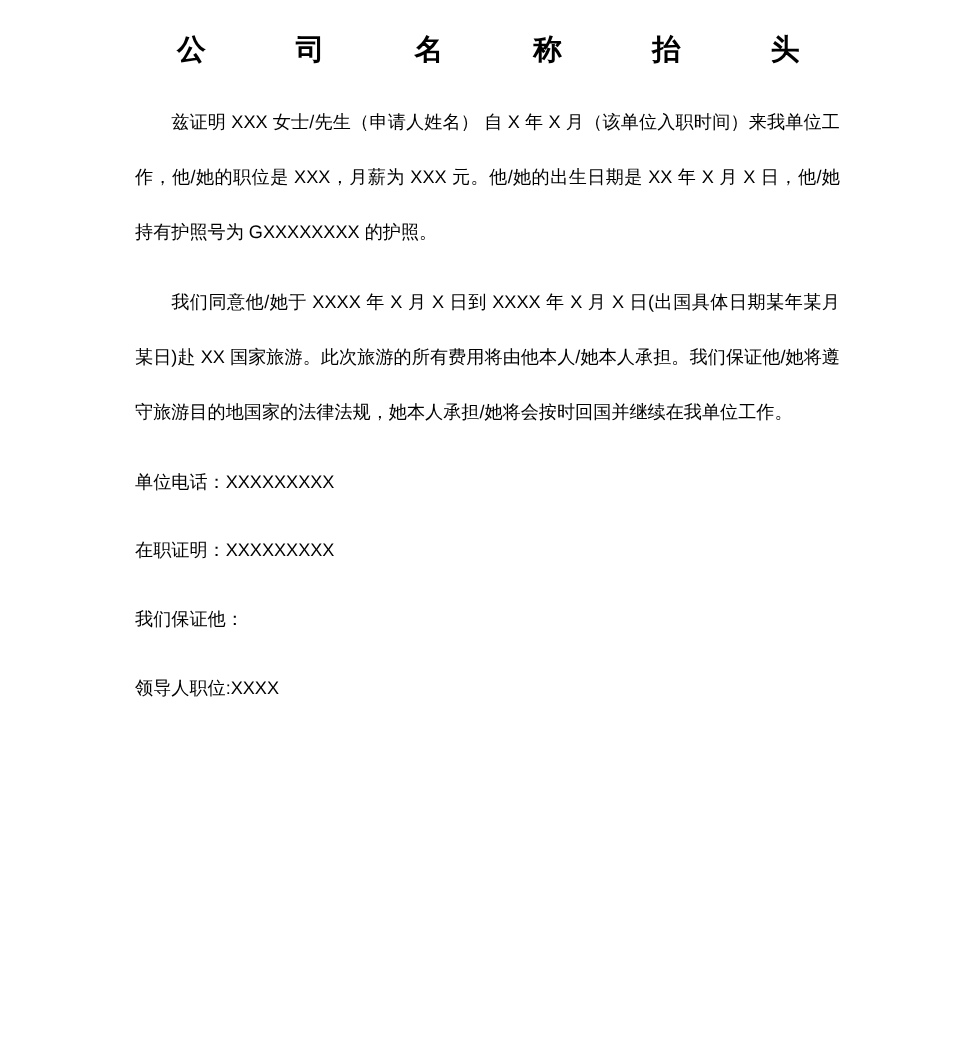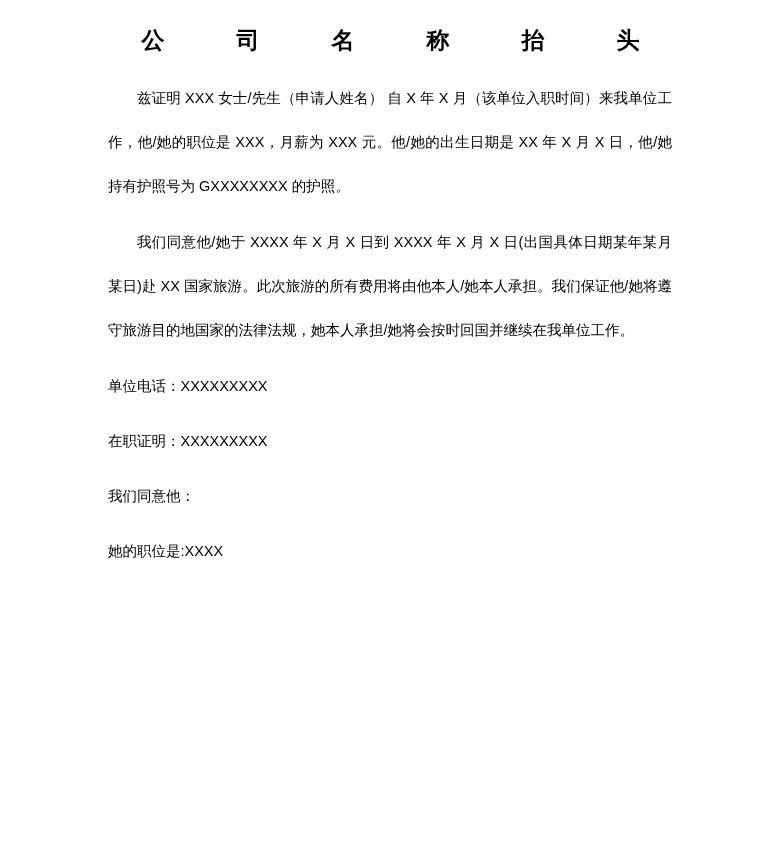--- a/index.html
+++ b/index.html
@@ -67,18 +67,18 @@
     <p class="para">兹证明 XXX 女士/先生（申请人姓名） 自 X 年 X 月（该单位入职时间）来我单位工作，他/她的职位是 XXX，月薪为 XXX 元。他/她的出生日期是 XX 年 X 月 X 日，他/她持有护照号为 GXXXXXXXX 的护照。</p>
 
     <p class="para">我们同意他/她于 XXXX 年 X 月 X 日到 XXXX 年 X 月 X 日(出国具体日期某年某月某日)赴 XX 国家旅游。此次旅游的所有费用将由他本人/她本人承担。我们保证他/她将遵守旅游目的地国家的法律法规，她本人承担/她将会按时回国并继续在我单位工作。</p>
 
 
     <p class="field"><span>单位电话</span><span>：</span><span>XXXXXXXXX</span></p>
 
     <p class="field"><span>在职证明</span><span>：</span><span>XXXXXXXXX</span></p>
 
 
-    <p class="field"><span>我们同意他</span><span>：</span><span></span></p>
+    <p class="field"><span>我们保证他</span><span>：</span><span></span></p>
 
-    <p class="field"><span>她的职位是</span><span>:</span><span>XXXX</span></p>
+    <p class="field"><span>领导人职位</span><span>:</span><span>XXXX</span></p>
 
   </div>
 </div>
 
 </body></html>

